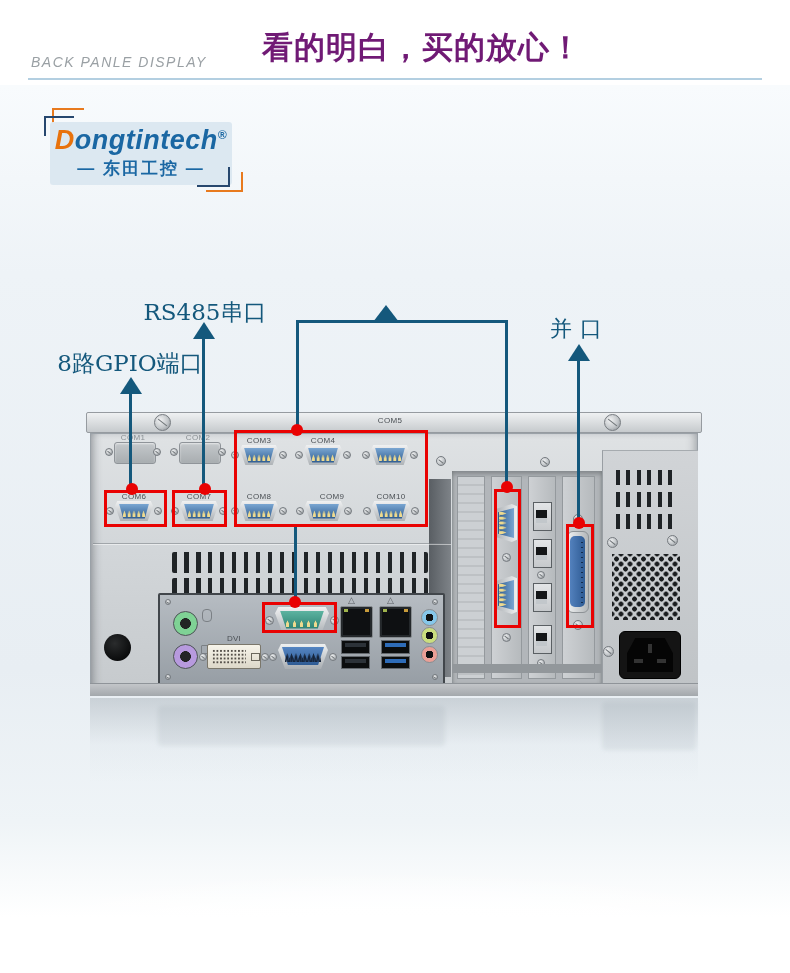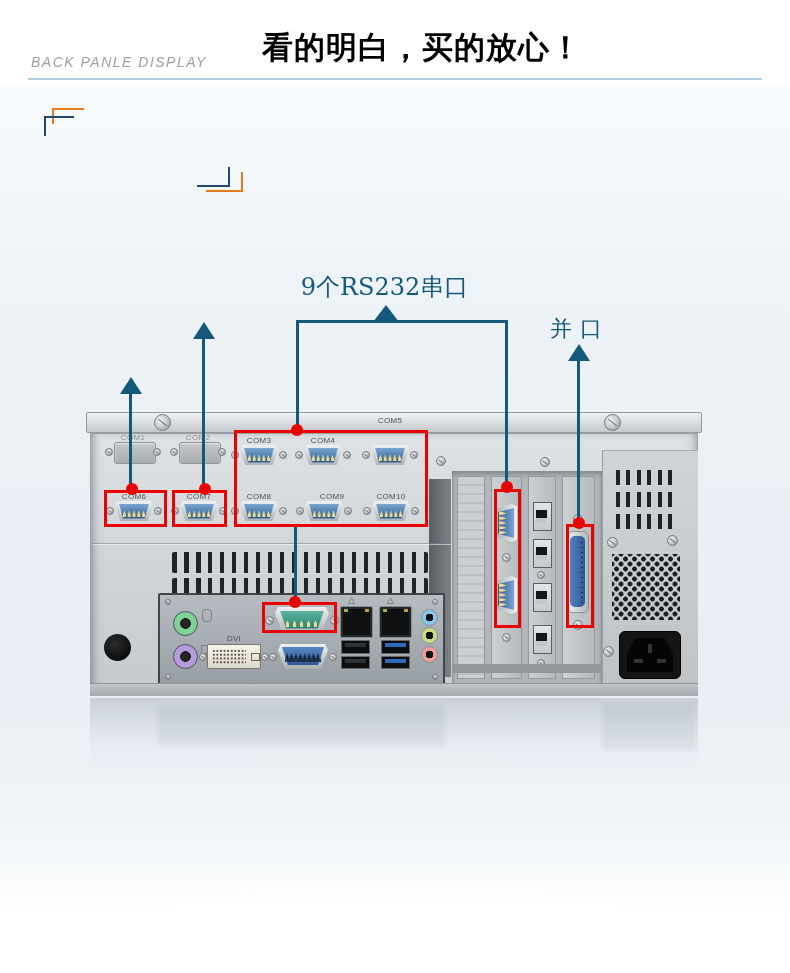--- a/index.html
+++ b/index.html
@@ -10,21 +10,21 @@
 
   
   .photo-bg{left:0;top:85px;width:790px;height:858px;
     background:linear-gradient(180deg,#f8fbfd 0%,#eef3f7 22%,#e8eef3 68%,#eff4f7 86%,#ffffff 97%);}
   .wave{left:-80px;top:872px;width:950px;height:101px;
     background:radial-gradient(55% 100% at 50% 100%, #ffffff 55%, rgba(255,255,255,0) 100%);}
 
   
   .title{font-weight:800;font-size:37px;color:#1d597a;letter-spacing:3px;}
   .subtitle{font-style:italic;font-size:14px;color:#9aa0a4;letter-spacing:1.5px;}
-  .tagline{font-weight:800;font-size:31px;color:#000000;letter-spacing:1px;}
+  .tagline{font-weight:800;font-size:31px;color:#701a75;letter-spacing:1px;}
   .divider{background:#b3cfe1;}
 
   
   .br-c{box-sizing:border-box;}
   .logo-box{background:#dce8f1;border-radius:3px;display:flex;flex-direction:column;align-items:center;justify-content:center;}
   .logo-brand{font-style:italic;font-weight:800;font-size:27px;color:#1a67a3;line-height:1;letter-spacing:.5px;}
   .logo-brand .d{color:#e8720c;}
   .logo-brand sup{font-size:12px;}
   .logo-cn{font-size:17px;font-weight:700;color:#1a67a3;letter-spacing:2px;margin-top:3px;}
 
@@ -137,24 +137,29 @@
 
   <div class="abs photo-bg"></div>
   <div class="abs wave"></div>
 
   <div class="abs subtitle" style="left:31px;top:54px;">BACK PANLE DISPLAY</div>
   <div class="abs tagline" style="left:262px;top:27px;">看的明白，买的放心！</div>
   <div class="abs divider" style="left:28px;top:78px;width:734px;height:2px;"></div>
 
   <div class="abs br-c" style="left:52px;top:108px;width:32px;height:16px;border-top:2px solid #e87a1e;border-left:2px solid #e87a1e;"></div>
   <div class="abs br-c" style="left:44px;top:116px;width:30px;height:20px;border-top:2px solid #26476e;border-left:2px solid #26476e;"></div>
+  <div class="abs logo-box" style="left:50px;top:122px;width:182px;height:63px;">
+    <div class="logo-brand"><span class="d">D</span><span>ongtintech</span><sup>®</sup></div>
+    <div class="logo-cn">— 东田工控 —</div>
+  </div>
   <div class="abs br-c" style="left:197px;top:167px;width:33px;height:20px;border-bottom:2px solid #26476e;border-right:2px solid #26476e;"></div>
   <div class="abs br-c" style="left:206px;top:172px;width:37px;height:20px;border-bottom:2px solid #e87a1e;border-right:2px solid #e87a1e;"></div>
 
-  <div class="abs ann" style="left:277px;top:271px;width:215px;z-index:8;">9个RS232串口</div>
+  <div class="abs ann" style="left:140px;top:297px;width:130px;font-size:23px;z-index:8;">RS485串口</div>
+  <div class="abs ann" style="left:55px;top:348px;width:150px;font-size:23px;z-index:8;">8路GPIO端口</div>
   <div class="abs ann" style="left:548px;top:314px;width:64px;font-size:22px;letter-spacing:8px;z-index:8;">并口</div>
 
   <div class="abs tri" style="left:373px;top:305px;border-left-width:13px;border-right-width:13px;z-index:5;"></div>
   <div class="abs cline" style="left:296px;top:320px;width:212px;height:3px;z-index:5;"></div>
   <div class="abs cline" style="left:296px;top:320px;width:3px;height:110px;z-index:5;"></div>
   <div class="abs cline" style="left:505px;top:320px;width:3px;height:167px;z-index:5;"></div>
   <div class="abs cline" style="left:294px;top:527px;width:3px;height:76px;z-index:5;"></div>
 
   <div class="abs tri" style="left:193px;top:322px;z-index:5;"></div>
   <div class="abs cline" style="left:202px;top:336px;width:3px;height:153px;z-index:5;"></div>

